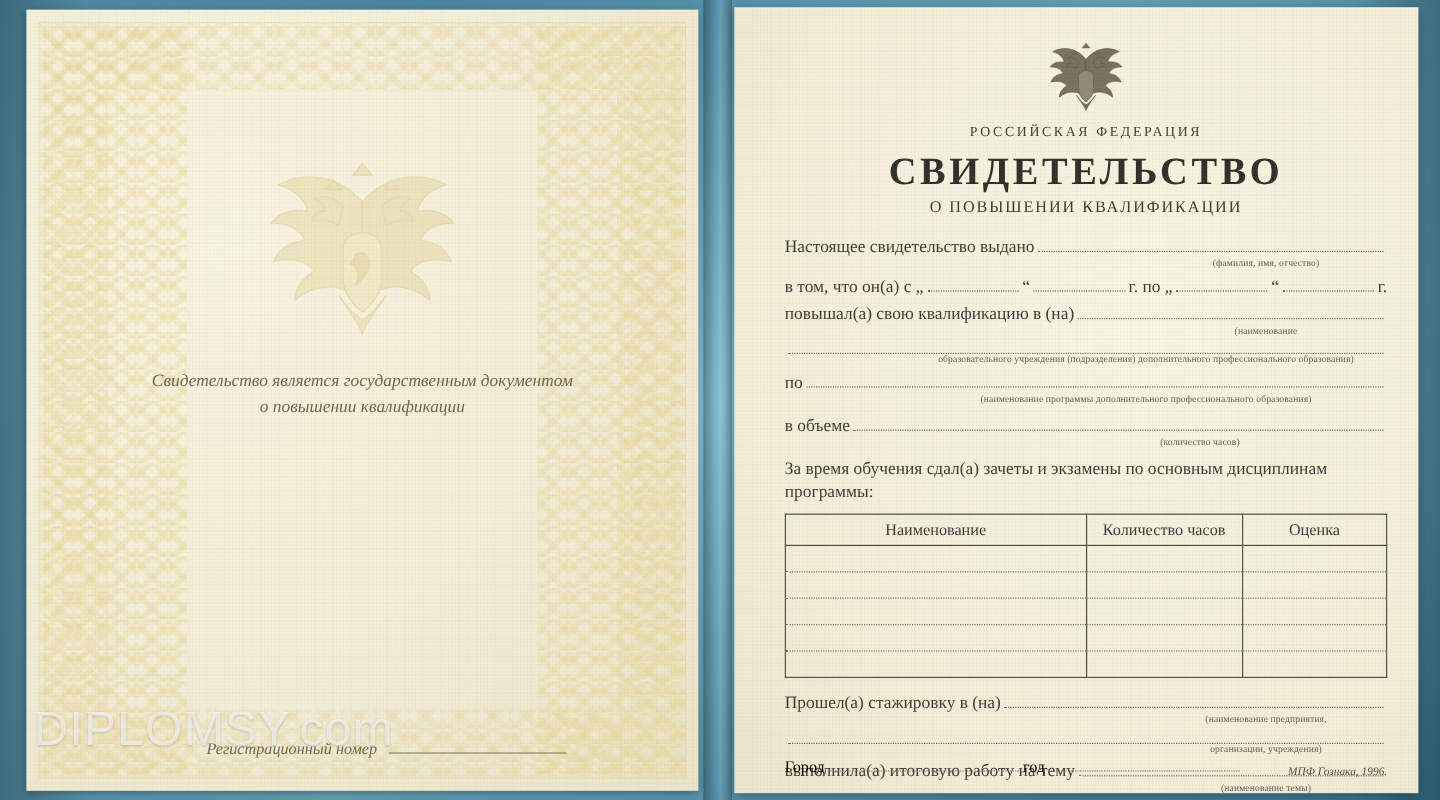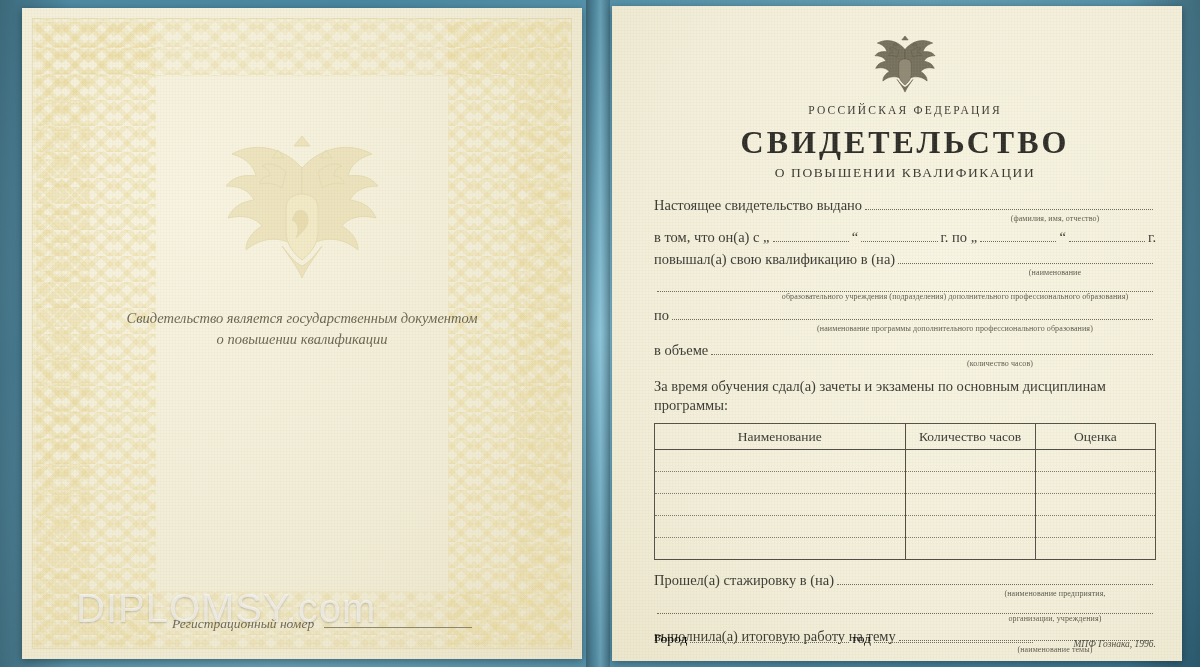--- a/index.html
+++ b/index.html
@@ -133,21 +133,20 @@
   .watermark {
     position: absolute;
     left: 28px;
     top: 586px;
     font-family: "Liberation Sans", sans-serif;
     font-size: 40px;
     letter-spacing: 1px;
     color: rgba(255,255,255,0.62);
     text-shadow: 0 1px 2px rgba(0,0,0,0.18);
     pointer-events: none;
-    margin-left: 48px;
   }
 
   
   .rp {
     position: absolute;
     left: 42px;
     right: 26px;
     top: 20px;
     color: #3b3a35;
   }

